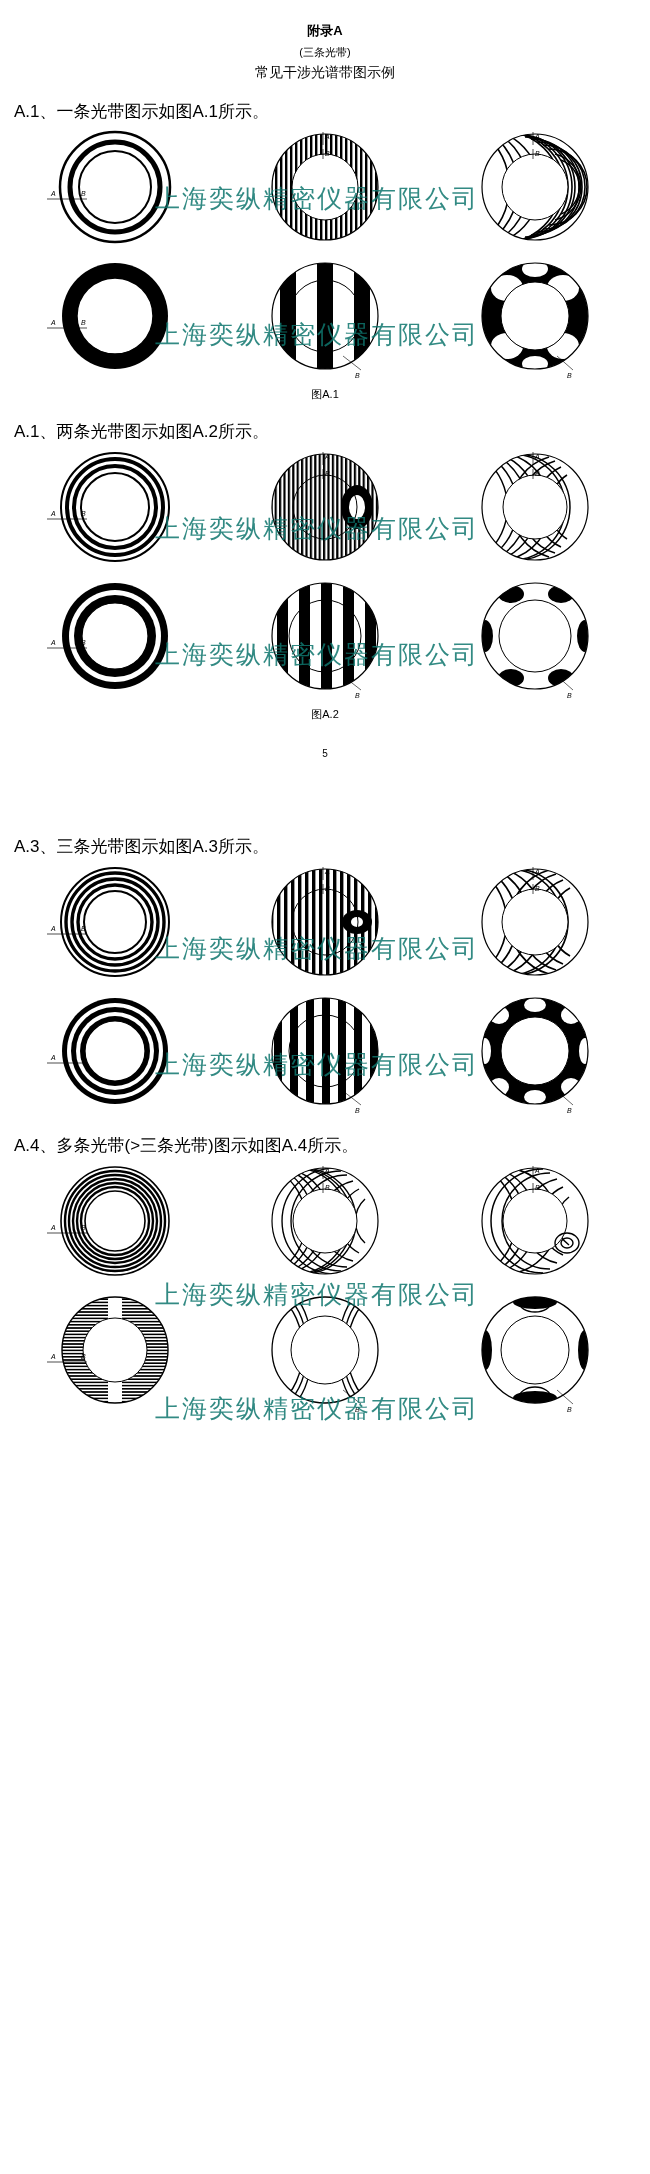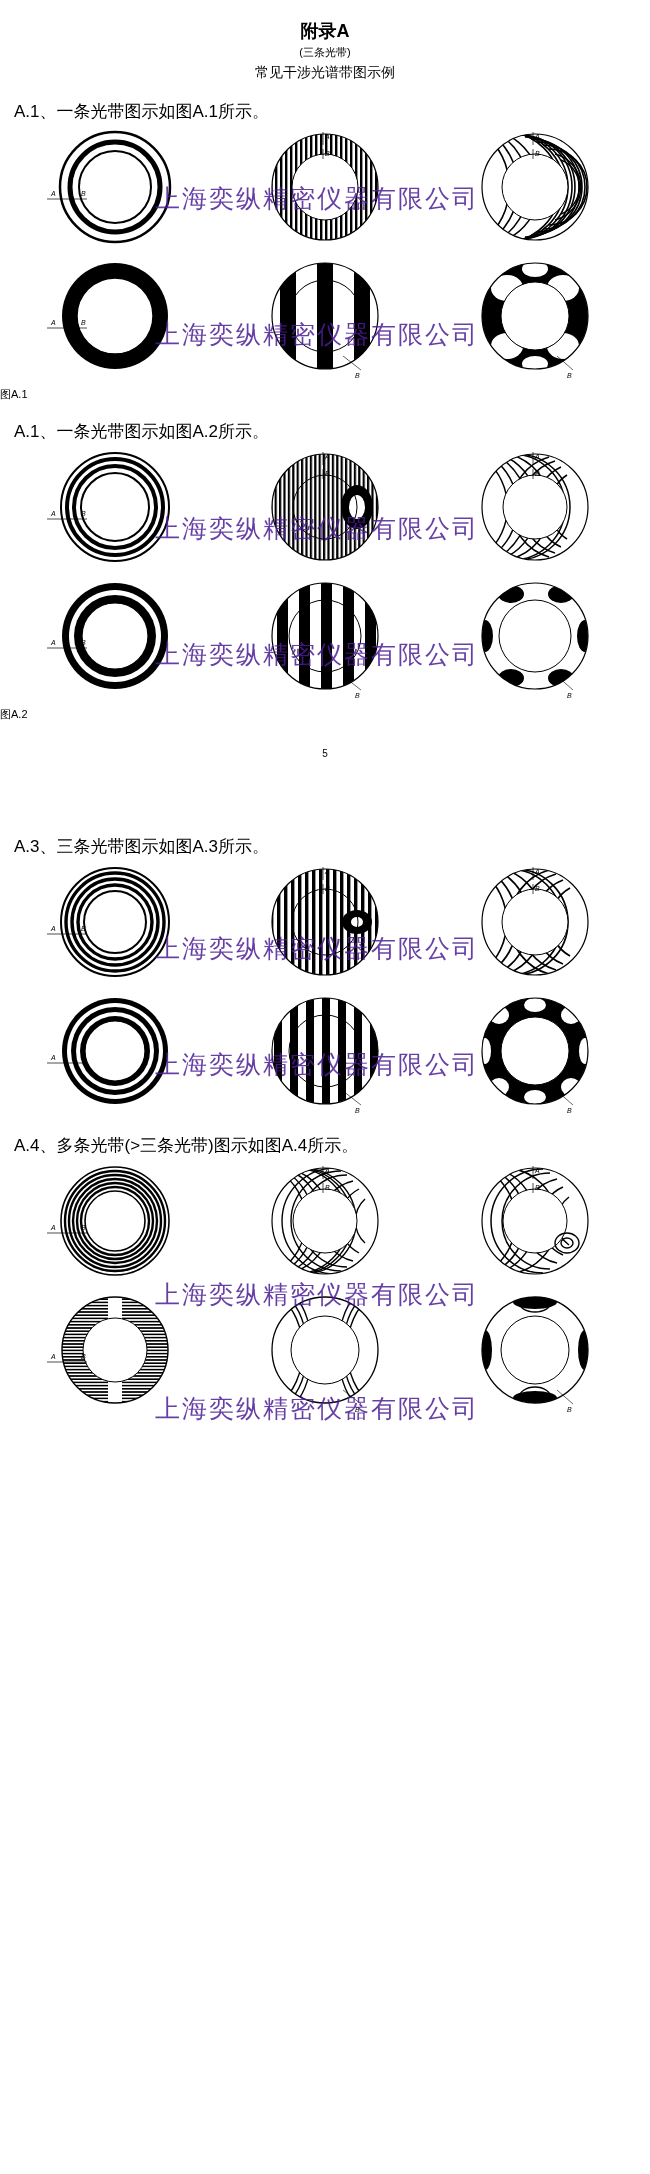--- a/index.html
+++ b/index.html
@@ -5,30 +5,30 @@
   html,body{margin:0;padding:0;background:#ffffff;}
   body{
     width:650px;
     font-family:"Liberation Sans", sans-serif;
     color:#000;
     position:relative;
   }
   .page{width:650px;position:relative;padding-bottom:30px;}
 
   .title-block{text-align:center;padding-top:20px;}
-  .title-block .t1{font-size:18px;font-weight:bold;line-height:22px;}
+  .title-block .t1{font-size:13px;font-weight:bold;line-height:22px;}
   .title-block .t2{font-size:11px;line-height:20px;}
   .title-block .t3{font-size:14px;line-height:20px;}
 
   .section-head{
     font-size:17px;
     margin:18px 0 4px 14px;
   }
   .fig-caption{
-    text-align:left;
+    text-align:center;
     font-size:11px;
     margin-top:6px;
   }
   .page-number{
     text-align:center;
     font-size:10px;
     margin-top:26px;
   }
   .gap{height:58px;}
 
@@ -46,21 +46,21 @@
     position:relative;
   }
   svg{display:block;}
 
   
   .watermark{
     position:absolute;
     left:0;right:16px;
     text-align:center;
     font-size:25px;
-    color:#4c1d95;
+    color:#0f766e;
     font-family:"Liberation Serif", serif;
     letter-spacing:2px;
     pointer-events:none;
     white-space:nowrap;
     opacity:.85;
   }
 </style>
 </head>
 <body>
 
@@ -194,21 +194,21 @@
         <circle cx="90" cy="58" r="53" fill="none" stroke="#000" stroke-width="1.2"></circle>
         <circle cx="90" cy="58" r="34" fill="none" stroke="#000" stroke-width="1"></circle>
         <line x1="112" y1="98" x2="128" y2="112" stroke="#000" stroke-width=".6"></line>
         <text x="122" y="120" font-size="7" font-style="italic">B</text>
       </svg>
     </div>
   </div>
 
   <div class="fig-caption">图A.1</div>
 
-  <div class="section-head">A.1、一条光带图示如图A.2所示。</div>
+  <div class="section-head">A.1、两条光带图示如图A.2所示。</div>
 
   <div class="grid">
 
     <div class="cell">
       <svg width="180" height="122" viewBox="0 0 180 122">
         <g fill="none" stroke="#000">
           <circle cx="90" cy="58" r="54" stroke-width="2"></circle>
           <circle cx="90" cy="58" r="48" stroke-width="4"></circle>
           <circle cx="90" cy="58" r="41" stroke-width="4"></circle>
           <circle cx="90" cy="58" r="34" stroke-width="2"></circle>

